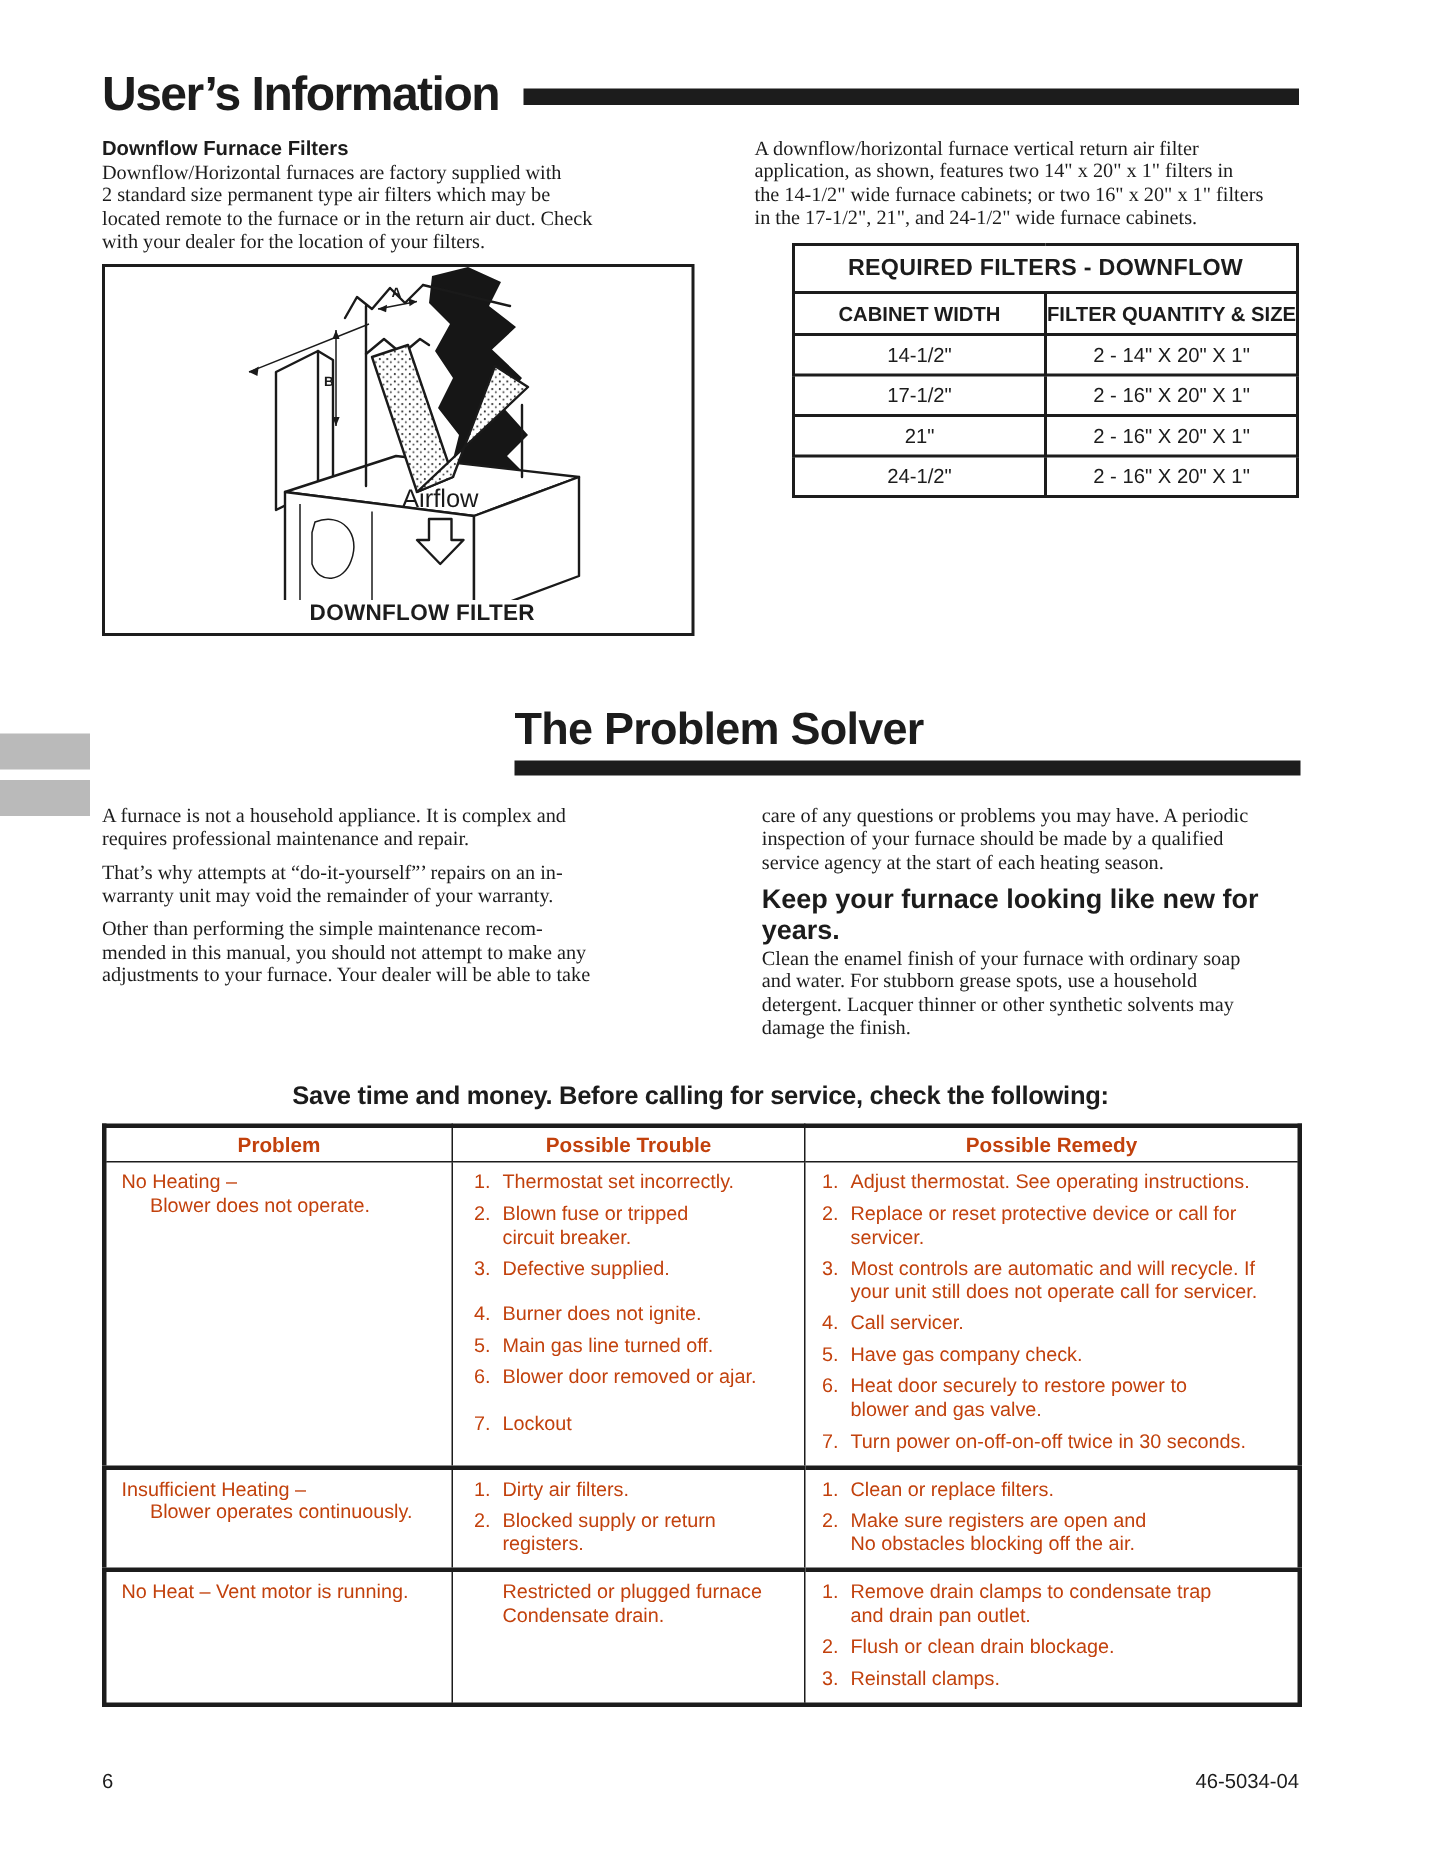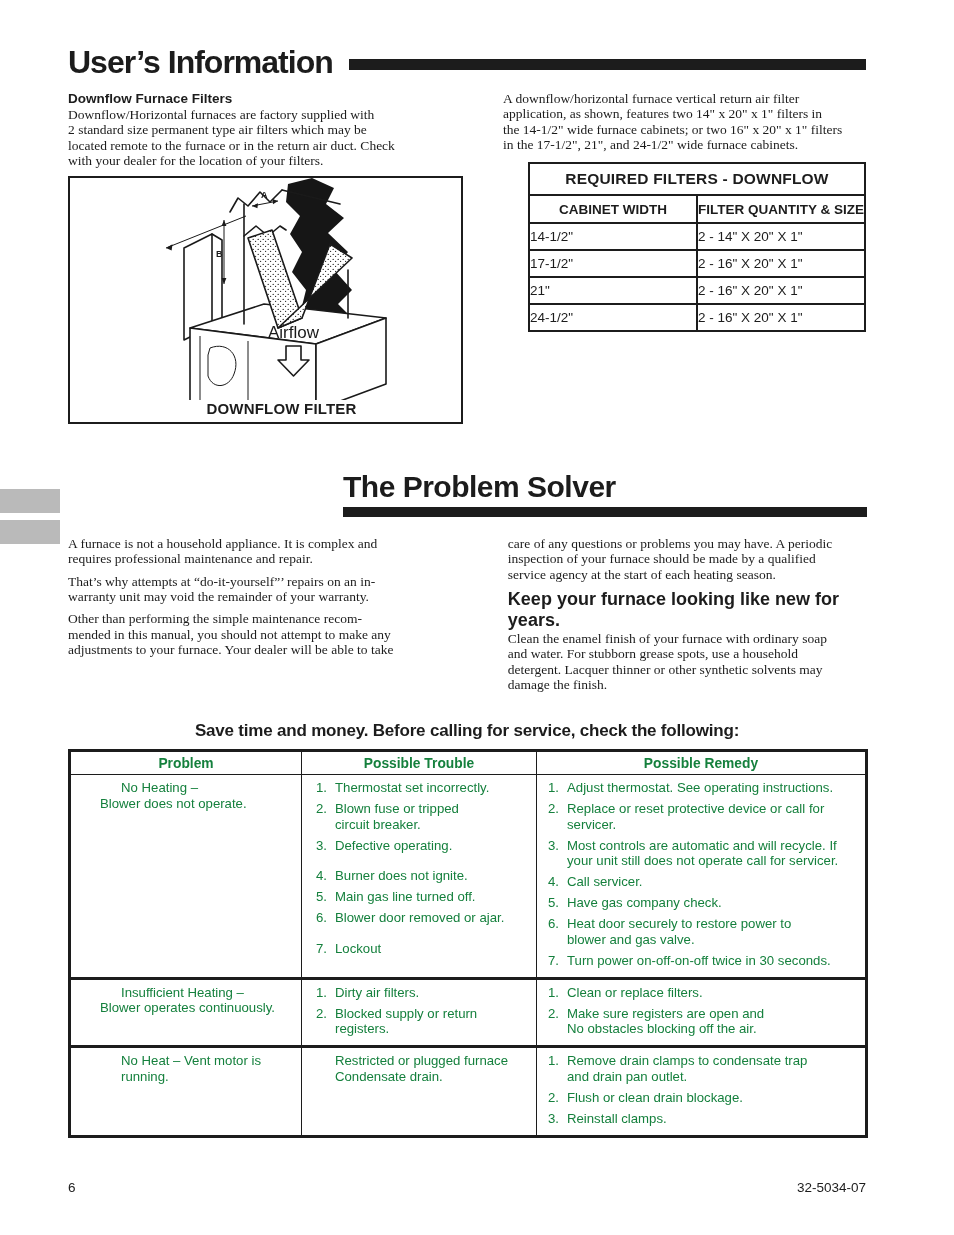--- a/index.html
+++ b/index.html
@@ -27,21 +27,21 @@
   .fig{position:relative;width:391px;height:244px;border:2px solid #1c1c1c;margin:8px 0 0 0;box-sizing:content-box;}
   .fig svg{display:block;margin:0 auto;}
   .fig-caption{
     position:absolute;bottom:5px;left:16px;width:100%;text-align:center;
     font-family:"Liberation Sans",sans-serif;font-weight:bold;font-size:15px;letter-spacing:0.2px;
   }
 
   
   .filters-table{
     border-collapse:collapse;margin:10px 0 0 25px;width:338px;
-    font-family:"Liberation Sans",sans-serif;table-layout:fixed;
+    font-family:"Liberation Sans",sans-serif;text-align:center;table-layout:fixed;
   }
   .filters-table th,.filters-table td{border:2px solid #1c1c1c;padding:0;}
   .filters-table .t-title{font-size:15.5px;font-weight:bold;height:30px;letter-spacing:0.2px;}
   .filters-table .t-head{font-size:13.5px;font-weight:bold;height:26px;}
   .filters-table td{font-size:13.5px;height:25px;}
   .filters-table .c1{width:128px;}
   .filters-table .c2{width:208px;}
 
   
   .mark{position:absolute;left:0;width:60px;height:24px;background:#bababa;}
@@ -60,36 +60,36 @@
   .pscols p{margin:0 0 7px 0;}
   .keep-head{font-family:Liberation Sans, sans-serif;font-weight:bold;font-size:18px;margin:2px 0 0 0;}
 
   .check-heading{
     font-family:"Liberation Sans",sans-serif;font-weight:bold;font-size:17px;
     text-align:center;margin:22px 0 8px 0;letter-spacing:-0.2px;
   }
 
   .ps-table{
     border-collapse:collapse;width:797px;table-layout:fixed;
-    font-family:"Liberation Sans",sans-serif;font-size:13.2px;color:#15803d;padding-left:11px;
+    font-family:"Liberation Sans",sans-serif;font-size:13.2px;color:#c2410c;padding-left:11px;
   }
   .ps-table{border:3px solid #1c1c1c;}
   .ps-table col.pc1{width:232px;} .ps-table col.pc2{width:235px;} .ps-table col.pc3{width:330px;}
   .ps-table th{
     border:1.5px solid #1c1c1c;font-size:13.8px;font-weight:bold;height:22px;padding:0;
   }
   .ps-table td{
     border-left:1.5px solid #1c1c1c;border-right:1.5px solid #1c1c1c;
     vertical-align:top;padding:5px 6px 3px 6px;
   }
   .ps-table tbody tr + tr td{border-top:3px solid #1c1c1c;}
   .cell.problem{padding-left:10px;}
   .cell.trouble{padding-left:14px;}
   .cell.remedy{padding-left:11px;}
-  .p-first{line-height:15.5px;margin-left:40px;}
+  .p-first{line-height:15.5px;}
   .p-indent{margin-left:19px;line-height:15.5px;}
   .bold{font-weight:bold;}
   .item{display:flex;margin-bottom:5.5px;line-height:15.5px;}
   .item .num{flex:0 0 19px;}
   .item .txt{white-space:pre-line;}
   .item.gap{margin-top:15px;}
 
   .footer{
     position:absolute;left:68px;right:88px;top:1180px;
     display:flex;justify-content:space-between;
@@ -265,21 +265,21 @@
                 <span class="num">1.</span>
                 <span class="txt">Thermostat set incorrectly.</span>
               </div>
               <div class="item">
                 <span class="num">2.</span>
                 <span class="txt">Blown fuse or tripped
 circuit breaker.</span>
               </div>
               <div class="item">
                 <span class="num">3.</span>
-                <span class="txt">Defective operating.</span>
+                <span class="txt">Defective supplied.</span>
               </div>
               <div class="item gap">
                 <span class="num">4.</span>
                 <span class="txt">Burner does not ignite.</span>
               </div>
               <div class="item">
                 <span class="num">5.</span>
                 <span class="txt">Main gas line turned off.</span>
               </div>
               <div class="item">
@@ -382,15 +382,15 @@
           </tr>
         </tbody>
     </table>
   </div>
 
   <div class="mark mark-1"></div>
   <div class="mark mark-2"></div>
 
   <div class="footer">
     <span>6</span>
-    <span>32-5034-07</span>
+    <span>46-5034-04</span>
   </div>
 </div>
 
 </body></html>

